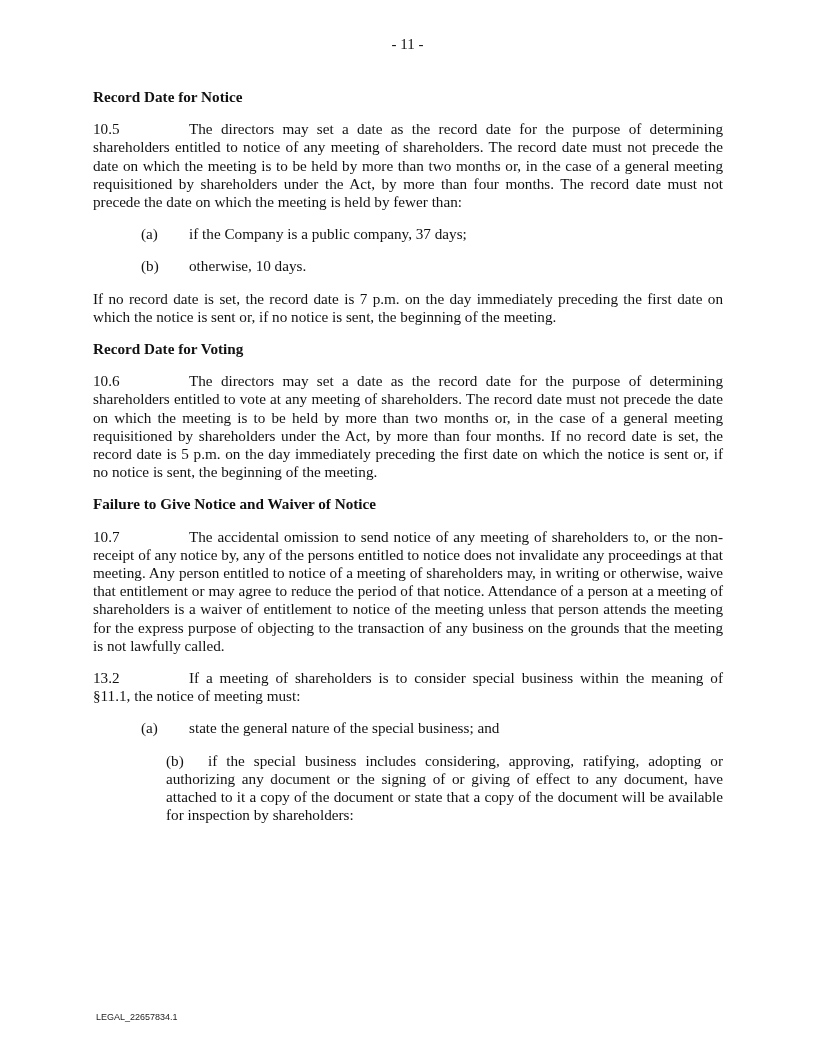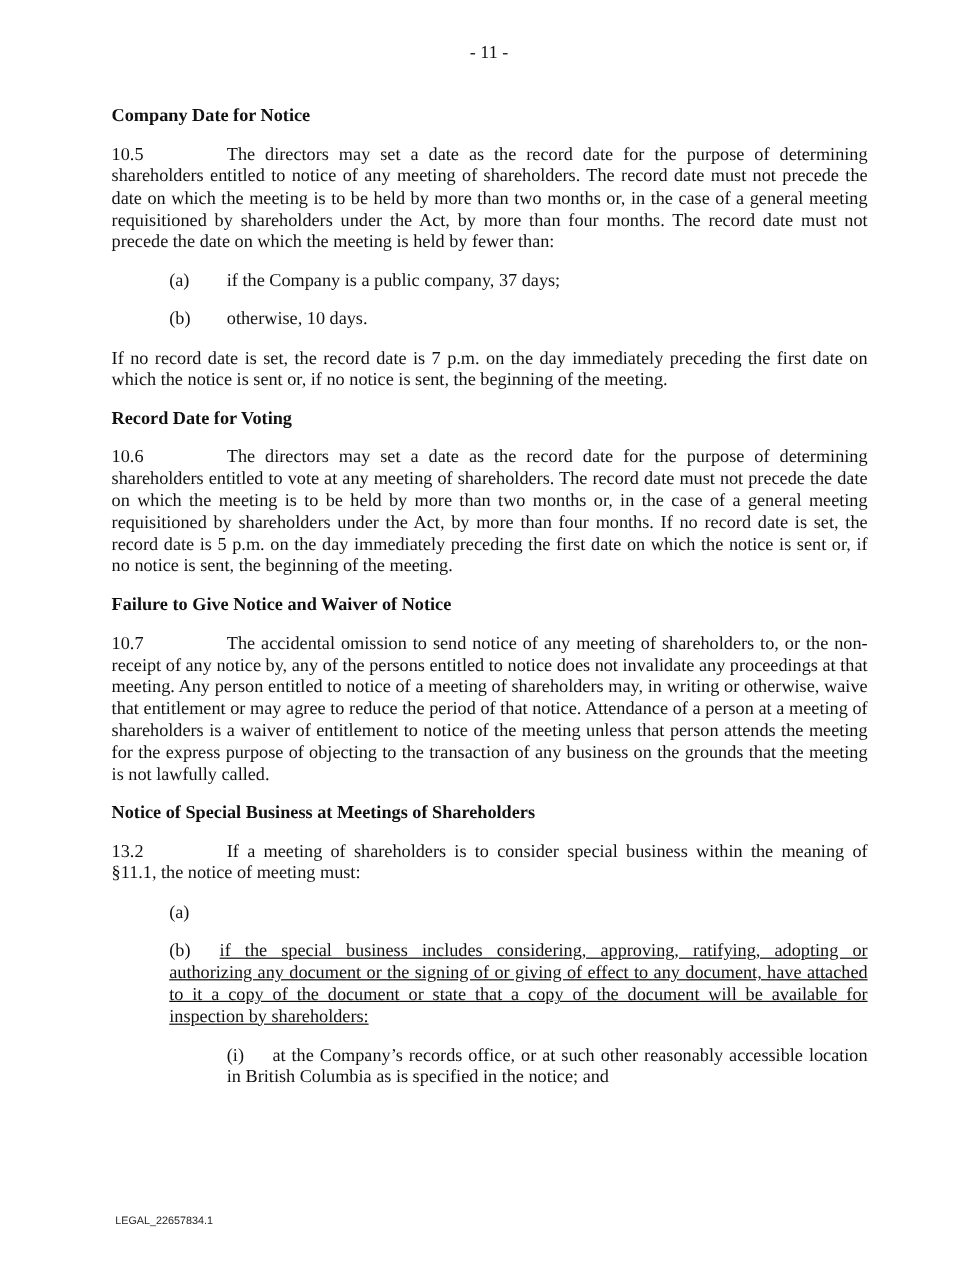--- a/index.html
+++ b/index.html
@@ -8,54 +8,53 @@
   .page-number { position: absolute; top: 36px; left: 0; width: 815px; text-align: center;
                  font-size: 15px; }
   .content { position: absolute; left: 93px; top: 88px; width: 630px; font-size: 15.2px;
              line-height: 18.2px; }
   h2.heading { font-weight: bold; font-size: 15.2px; margin: 0 0 14px 0; }
   p { margin: 12px 0 14px 0; text-align: justify; }
   .num { display: inline-block; width: 96px; }
   .item { display: flex; margin: 0 0 14px 0; padding-left: 48px; }
   .item .lbl { width: 48px; flex: none; }
   .item .txt { flex: 1; text-align: justify; }
-  .subpara { margin: 0 0 14px 48px; text-align: justify; text-decoration: underline; }
+  .subpara { margin: 0 0 14px 73px; text-align: justify; }
   .subpara .lbl { display: inline-block; width: 42px; }
   .subsub { margin: 0 0 14px 96px; text-align: justify; }
   .subsub .lbl { display: inline-block; width: 38px; }
   .footer { position: absolute; left: 96px; top: 1012px; font-family: "Liberation Sans", "DejaVu Sans", sans-serif;
             font-size: 9px; color: #222; }
 </style>
 </head>
 <body>
 
 <div class="page-number">- 11 -</div>
 
 <div class="content">
 
-  <h2 class="heading">Company Date for Notice</h2>
+  <h2 class="heading">Record Date for Notice</h2>
   <p><span class="num">10.5</span><span>The directors may set a date as the record date for the purpose of determining shareholders entitled to notice of any meeting of shareholders.  The record date must not precede the date on which the meeting is to be held by more than two months or, in the case of a general meeting requisitioned by shareholders under the Act, by more than four months. The record date must not precede the date on which the meeting is held by fewer than:</span></p>
   <div class="item">
     <span class="lbl">(a)</span>
     <span class="txt">if the Company is a public company, 37 days;</span>
   </div>
   <div class="item">
     <span class="lbl">(b)</span>
     <span class="txt">otherwise, 10 days.</span>
   </div>
   <p>If no record date is set, the record date is 7 p.m. on the day immediately preceding the first date on which the notice is sent or, if no notice is sent, the beginning of the meeting.</p>
 
   <h2 class="heading">Record Date for Voting</h2>
   <p><span class="num">10.6</span><span>The directors may set a date as the record date for the purpose of determining shareholders entitled to vote at any meeting of shareholders. The record date must not precede the date on which the meeting is to be held by more than two months or, in the case of a general meeting requisitioned by shareholders under the Act, by more than four months. If no record date is set, the record date is 5 p.m. on the day immediately preceding the first date on which the notice is sent or, if no notice is sent, the beginning of the meeting.</span></p>
 
   <h2 class="heading">Failure to Give Notice and Waiver of Notice</h2>
   <p><span class="num">10.7</span><span>The accidental omission to send notice of any meeting of shareholders to, or the non-receipt of any notice by, any of the persons entitled to notice does not invalidate any proceedings at that meeting. Any person entitled to notice of a meeting of shareholders may, in writing or otherwise, waive that entitlement or may agree to reduce the period of that notice. Attendance of a person at a meeting of shareholders is a waiver of entitlement to notice of the meeting unless that person attends the meeting for the express purpose of objecting to the transaction of any business on the grounds that the meeting is not lawfully called.</span></p>
 
-  <h2 class="heading">Notice of Special Business at Meetings of Shareholders</h2>
   <p><span class="num">13.2</span><span>If a meeting of shareholders is to consider special business within the meaning of §11.1, the notice of meeting must:</span></p>
   <div class="item">
     <span class="lbl">(a)</span>
+    <span class="txt">state the general nature of the special business; and</span>
   </div>
   <p class="subpara"><span class="lbl">(b)</span><span>if the special business includes considering, approving, ratifying, adopting or authorizing any document or the signing of or giving of effect to any document, have attached to it a copy of the document or state that a copy of the document will be available for inspection by shareholders:</span></p>
-  <p class="subsub"><span class="lbl">(i)</span><span>at the Company’s records office, or at such other reasonably accessible location in British Columbia as is specified in the notice; and</span></p>
 </div>
 
 <div class="footer">LEGAL_22657834.1</div>
 
 </body></html>

